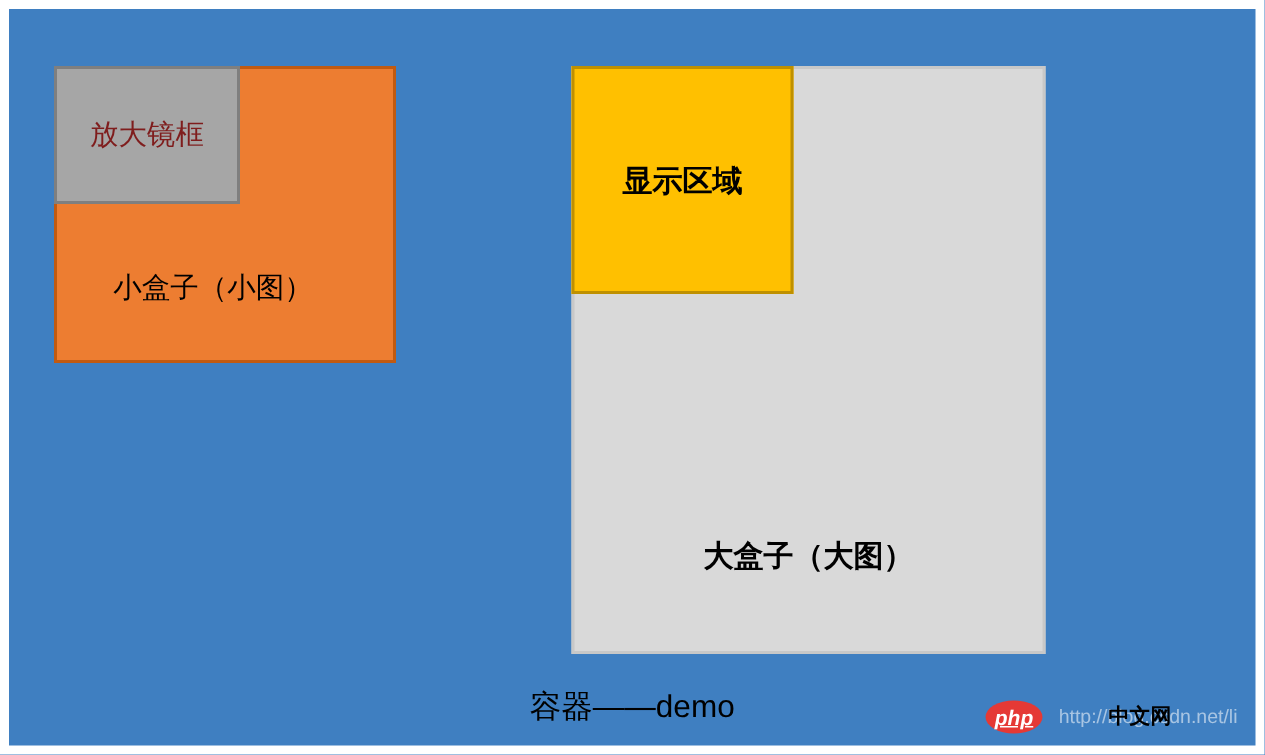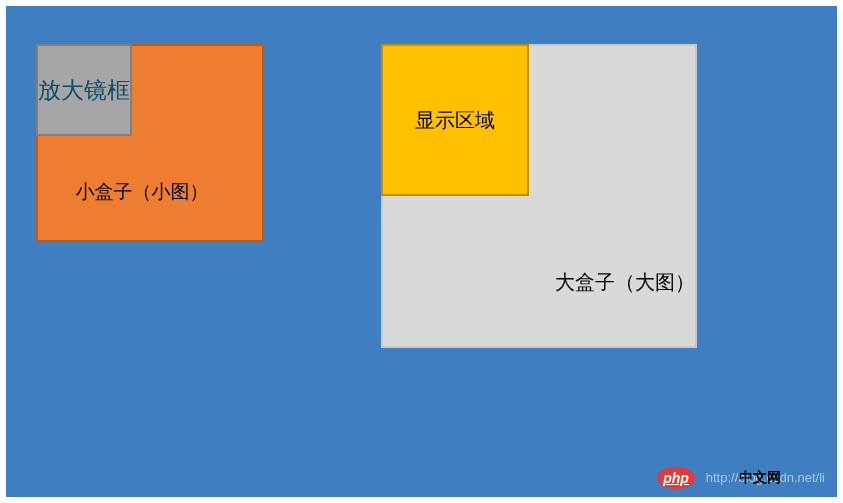--- a/index.html
+++ b/index.html
@@ -28,68 +28,69 @@
       left: 30px;
       width: 228px;
       height: 198px;
       background: #ed7d31;
       border: 2px solid #c15a11;
     }
     .magnifier-frame {
       position: absolute;
       top: -2px;
       left: -2px;
-      width: 96px;
+      width: 124px;
       height: 92px;
       background: #a6a6a6;
       border: 2px solid #7f7f7f;
       display: flex;
       align-items: center;
       justify-content: center;
-      font-size: 23px;
-      color: #0c4a6e;
+      font-size: 19px;
+      color: #7f1d1d;
     }
     .small-box-label {
       position: absolute;
       bottom: 35px;
       left: 0;
       right: 16px;
       text-align: center;
       font-size: 19px;
       color: #000;
     }
     .big-box {
       position: absolute;
       top: 38px;
       left: 375px;
       width: 316px;
-      height: 304px;
+      height: 392px;
       background: #d9d9d9;
       border: 2px solid #c8c8c8;
+      font-weight: bold;
     }
     .display-area {
       position: absolute;
       top: -2px;
       left: -2px;
       width: 148px;
       height: 152px;
       background: #ffc000;
       border: 2px solid #bf9000;
       display: flex;
       align-items: center;
       justify-content: center;
       font-size: 20px;
       color: #000;
     }
     .big-box-label {
       position: absolute;
       bottom: 50px;
       left: 0;
       right: 0;
-      text-align: right;
+      text-align: center;
       font-size: 20px;
       color: #000;
     }
     .footer-label {
       position: absolute;
       bottom: 12px;
       left: 0;
       right: 0;
       text-align: center;
       font-size: 21px;
@@ -146,20 +147,21 @@
     <div class="small-box-label">小盒子（小图）</div>
   </div>
 
   <div class="big-box">
     <div class="display-area">
       <span>显示区域</span>
     </div>
     <div class="big-box-label">大盒子（大图）</div>
   </div>
 
+  <div class="footer-label">容器——demo</div>
 
   <div class="watermark">http://blog.csdn.net/li</div>
 
   <div class="php-badge">
     <div class="php-oval">php</div>
     <div class="php-text">中文网</div>
   </div>
 
 </div>
 

